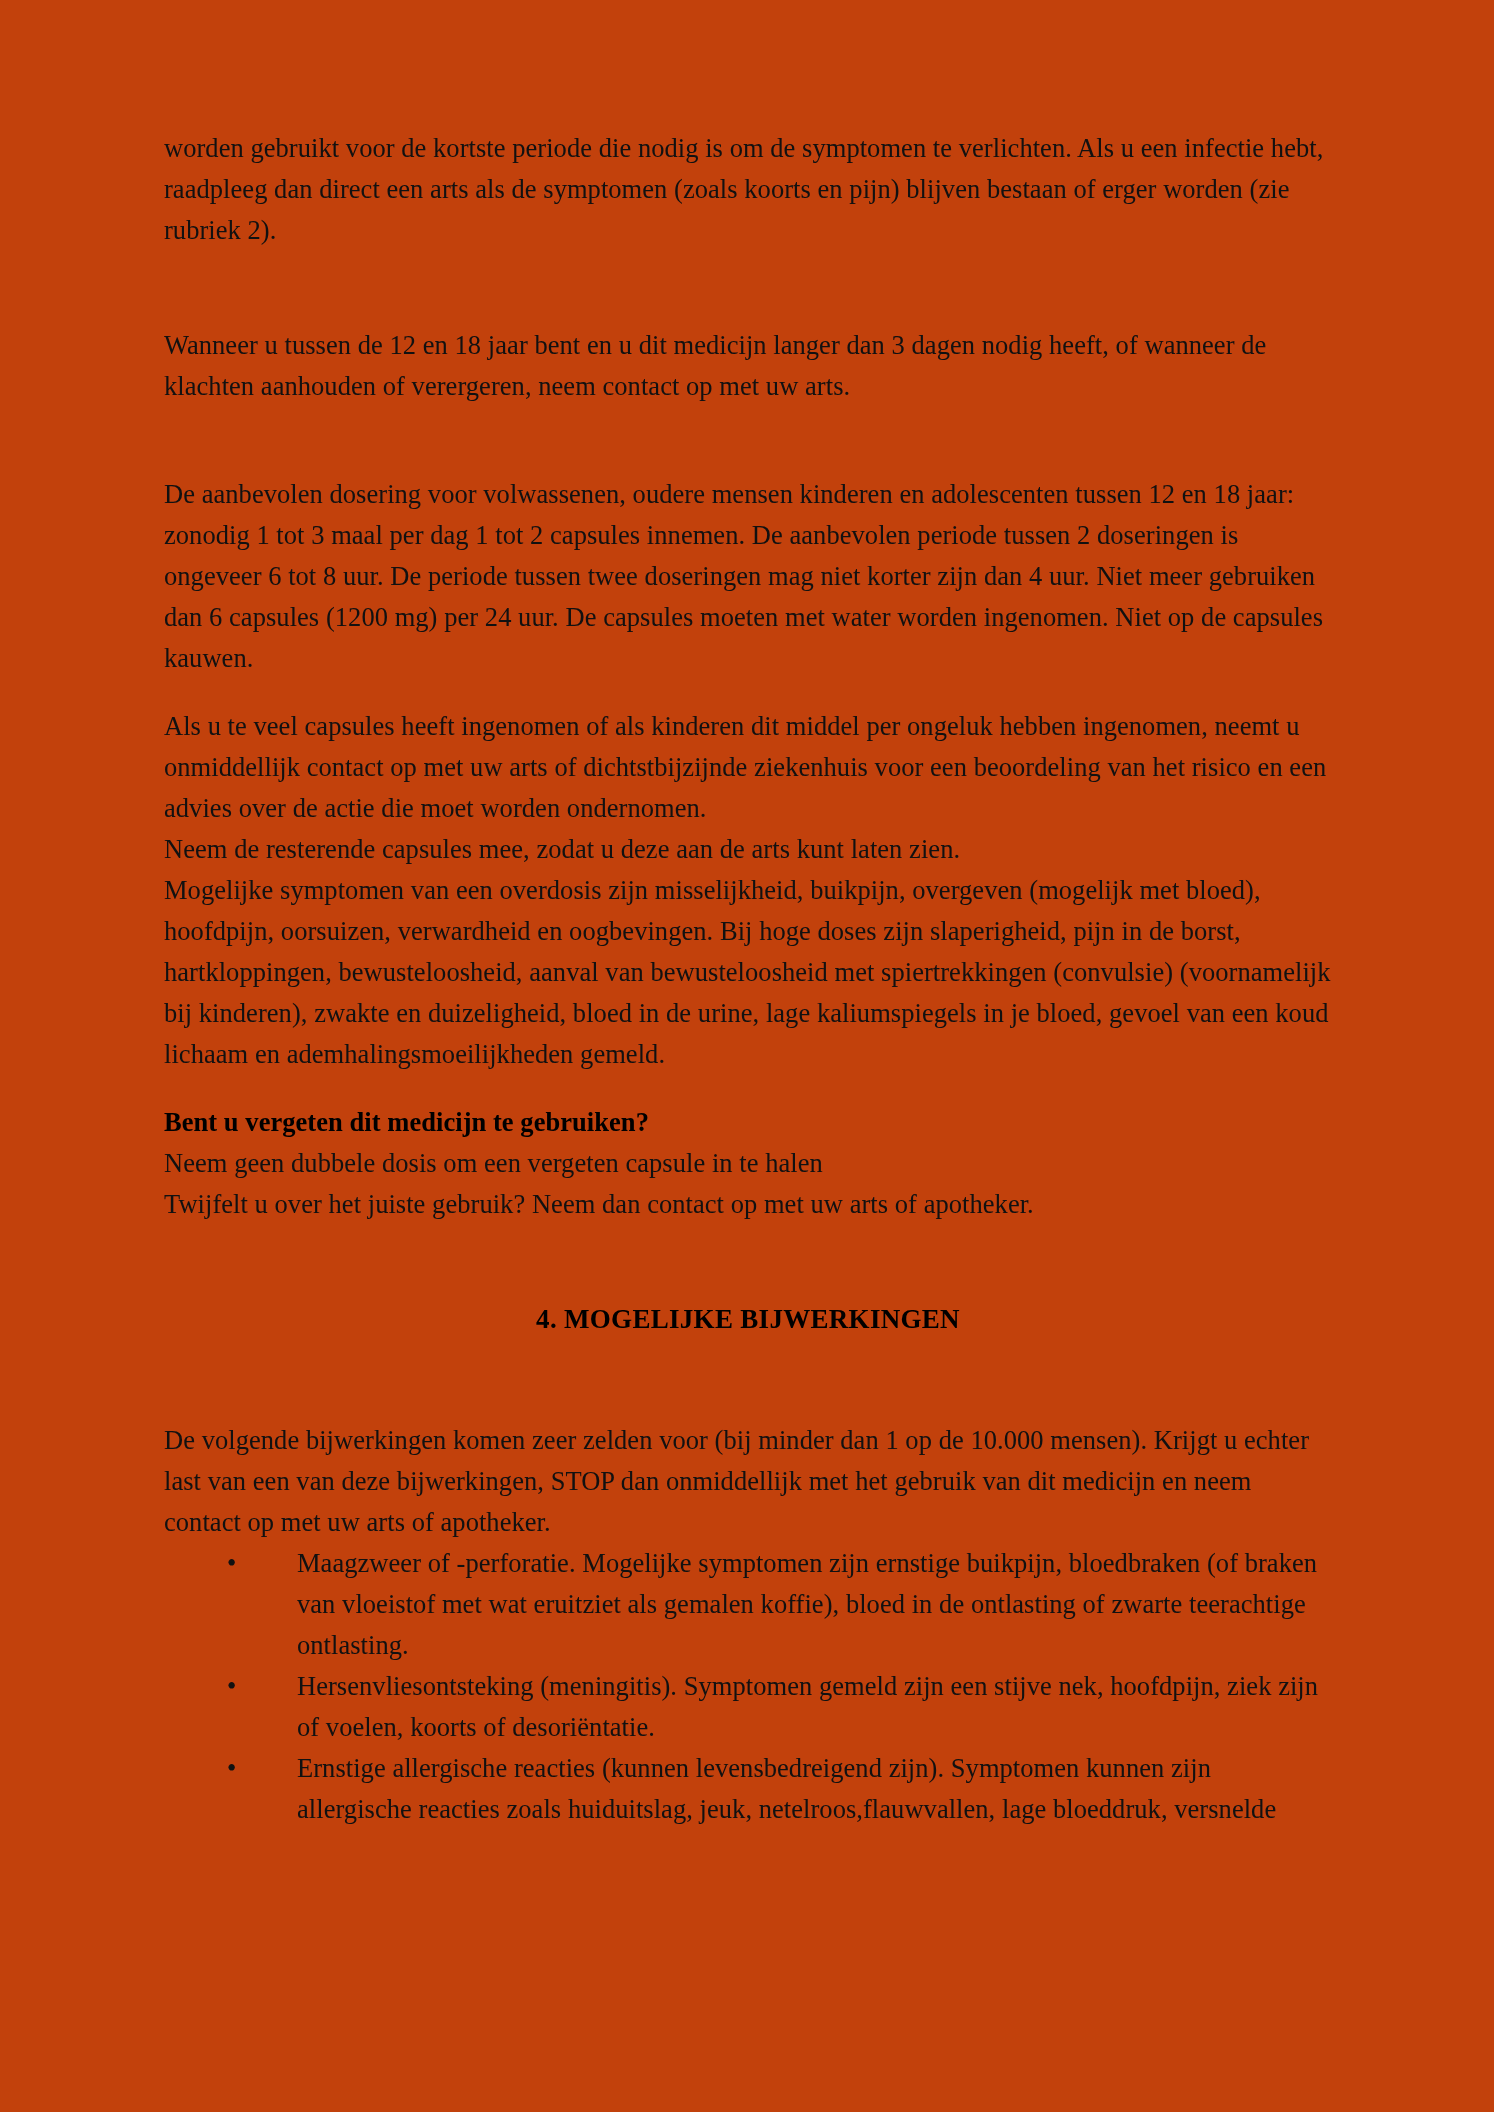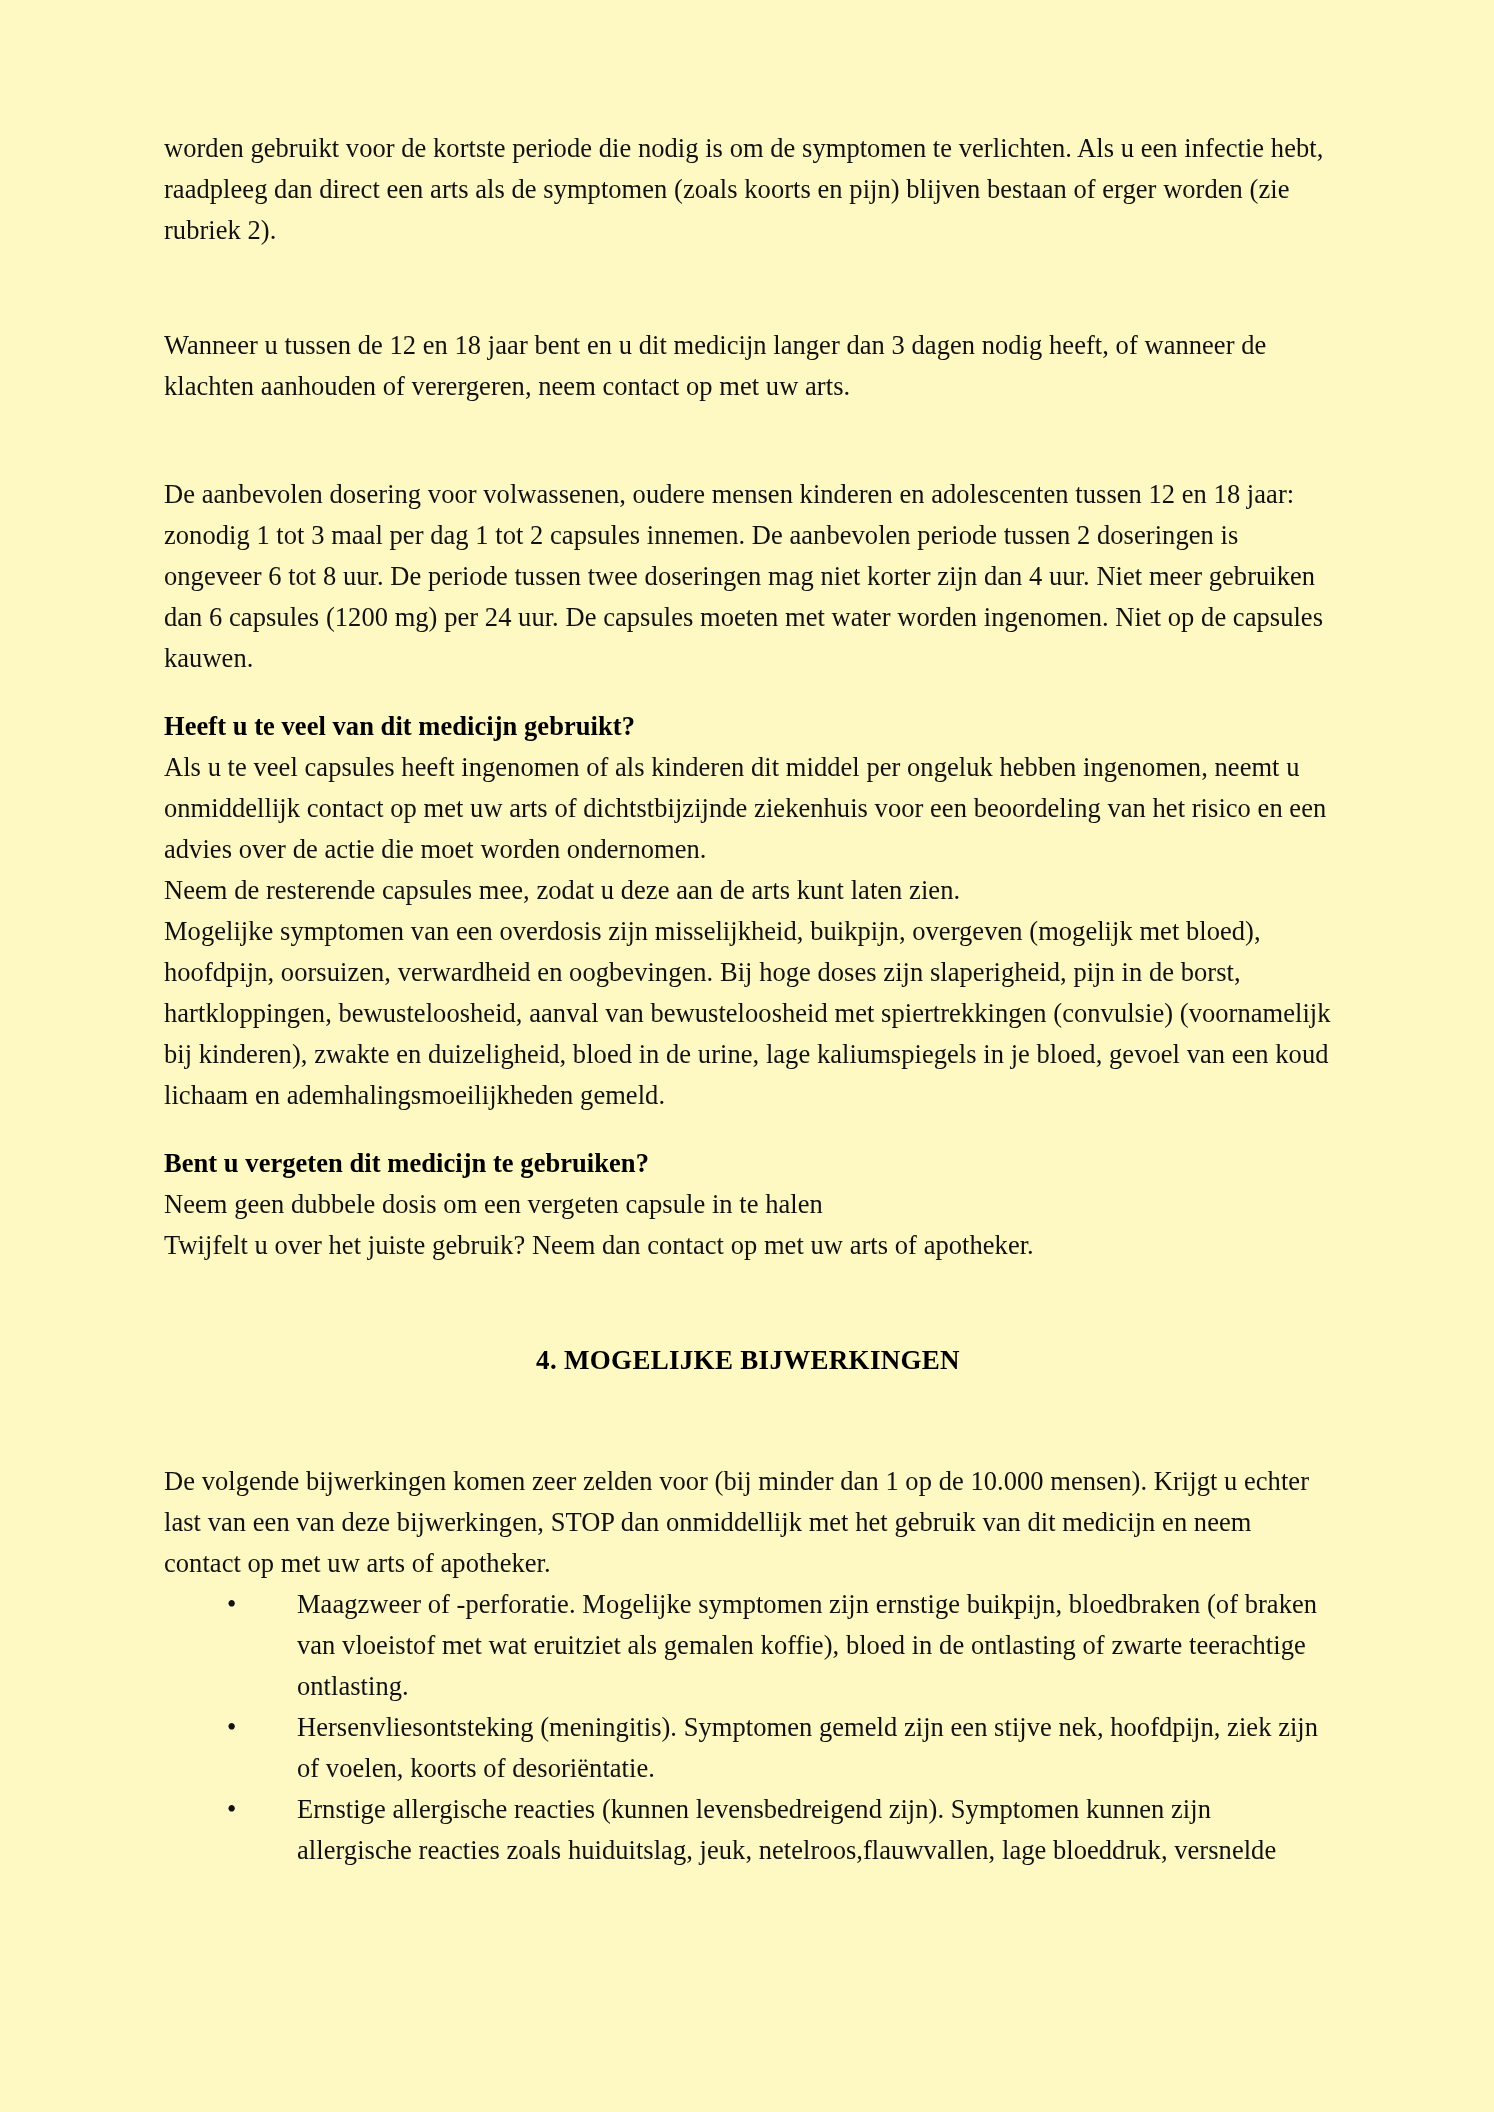--- a/index.html
+++ b/index.html
@@ -8,21 +8,21 @@
     background: #ffffff;
   }
   body {
     font-family: "Liberation Serif", "DejaVu Serif", serif;
     color: #000000;
   }
   .page {
     position: relative;
     width: 1494px;
     height: 2112px;
-    background: #fef9c3;
+    background: #c2410c;
     overflow: hidden;
     box-sizing: border-box;
   }
   .content {
     position: absolute;
     left: 164px;
     top: 128px;
     width: 1168px;
   }
   p.body-par {
@@ -90,21 +90,20 @@
 
     <div class="gap-lg"></div>
 
 
     <div class="gap-md"></div>
 
     <p class="body-par">De aanbevolen dosering voor volwassenen, oudere mensen kinderen en adolescenten tussen 12 en 18 jaar: zonodig 1 tot 3 maal per dag 1 tot 2 capsules innemen. De aanbevolen periode tussen 2 doseringen is ongeveer 6 tot 8 uur. De periode tussen twee doseringen mag niet korter zijn dan 4 uur. Niet meer gebruiken dan  6 capsules (1200 mg) per 24 uur. De capsules moeten met water worden ingenomen. Niet op de capsules kauwen.</p>
 
     <div class="gap-md"></div>
 
-    <h3 class="sub-head">Heeft u te veel van dit medicijn gebruikt?</h3>
     <p class="body-par">Als u te veel capsules heeft ingenomen of als kinderen dit middel per ongeluk hebben ingenomen, neemt u onmiddellijk contact op met uw arts of dichtstbijzijnde ziekenhuis voor een beoordeling van het risico en een advies over de actie die moet worden ondernomen.</p>
     <p class="body-par">Neem de resterende capsules mee, zodat u deze aan de arts kunt laten zien.</p>
     <p class="body-par">Mogelijke symptomen van een overdosis zijn misselijkheid, buikpijn, overgeven (mogelijk met bloed), hoofdpijn, oorsuizen, verwardheid en oogbevingen. Bij hoge doses zijn slaperigheid, pijn in de borst, hartkloppingen, bewusteloosheid, aanval van bewusteloosheid met spiertrekkingen (convulsie) (voornamelijk bij kinderen), zwakte en duizeligheid, bloed in de urine, lage kaliumspiegels in je bloed, gevoel van een koud lichaam en ademhalingsmoeilijkheden gemeld.</p>
 
     <div class="gap-md"></div>
 
     <h3 class="sub-head">Bent u vergeten dit medicijn te gebruiken?</h3>
     <p class="body-par">Neem geen dubbele dosis om een vergeten capsule in te halen</p>
     <p class="body-par">Twijfelt u over het juiste gebruik? Neem dan contact op met uw arts of apotheker.</p>
 

